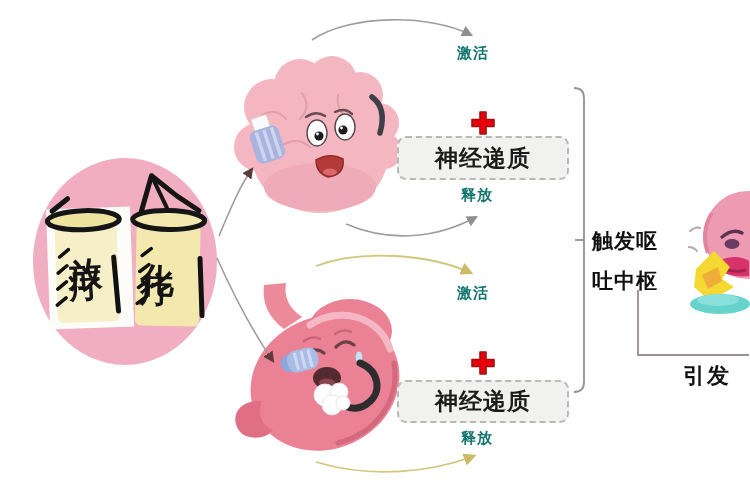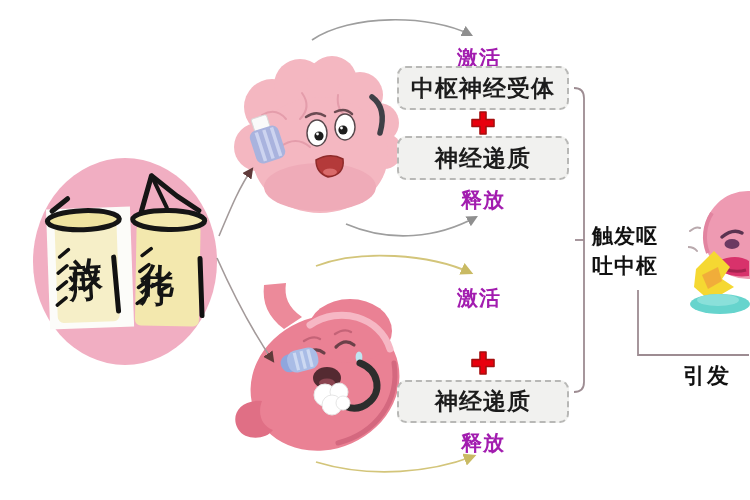--- a/index.html
+++ b/index.html
@@ -19,25 +19,25 @@
   }
   .cup-label.left{left:66px;top:231px;transform:rotate(-4deg);}
   .cup-label.right{left:142px;top:236px;transform:rotate(2deg);}
   
   .pbox{
     left:397px;width:172px;background:#f1f1ef;border:2px dashed #b8b8b6;border-radius:9px;
     display:flex;align-items:center;justify-content:center;
     font-size:23px;font-weight:800;color:#1c1c1c;letter-spacing:1px;z-index:3;
   }
   .small-label{
-    font-size:21px;font-weight:700;color:#a21caf;z-index:3;letter-spacing:1px;
+    font-size:15px;font-weight:700;color:#0f766e;z-index:3;letter-spacing:1px;
   }
   .plus{z-index:3;}
   .outcome{
-    left:592px;top:221px;width:72px;font-size:21px;line-height:30px;font-weight:800;
+    left:592px;top:221px;width:72px;font-size:21px;line-height:40px;font-weight:800;
     color:#111;letter-spacing:1px;z-index:3;text-align:left;word-break:break-all;
   }
   .trigger{
     left:683px;top:361px;font-size:22px;font-weight:800;color:#111;letter-spacing:2px;z-index:3;
   }
   .overlay{left:0;top:0;z-index:2;pointer-events:none;}
   .organ{z-index:1;}
 </style>
 </head>
 <body>
@@ -178,21 +178,20 @@
     <path d="M316,266 C360,249 430,254 471,273" stroke="#d3c57a" stroke-width="1.8" fill="none" marker-end="url(#molive)"></path>
     <path d="M316,462 C372,479 432,472 474,456" stroke="#d3c57a" stroke-width="1.8" fill="none" marker-end="url(#molive)"></path>
 
     <path d="M574,88 Q584,88 584,98 L584,382 Q584,392 574,392" stroke="#9d8c92" stroke-width="1.8" fill="none"></path>
     <path d="M584,240 L575,240" stroke="#9d8c92" stroke-width="1.8"></path>
 
     <path d="M638,290 L638,355 L749,355" stroke="#9d8c92" stroke-width="1.8" fill="none"></path>
   </svg>
 
   <div class="abs small-label" style="left:457px;top:44px;">激活</div>
-  <div class="abs pbox" style="top:66px;height:44px;">中枢神经受体</div>
   <svg class="abs plus" style="left:469px;top:111px;" width="28" height="24" viewBox="0 0 28 24">
     <path d="M11,1 h6 v7.5 h8 v7 h-8 v7.5 h-6 v-7.5 h-8 v-7 h8 z" fill="#e8000d" stroke="#a50f0f" stroke-width="1.6" stroke-linejoin="round"></path>
   </svg>
   <div class="abs pbox" style="top:136px;height:44px;">神经递质</div>
   <div class="abs small-label" style="left:461px;top:186px;">释放</div>
 
   <div class="abs small-label" style="left:457px;top:284px;">激活</div>
   <svg class="abs plus" style="left:469px;top:351px;" width="28" height="24" viewBox="0 0 28 24">
     <path d="M11,1 h6 v7.5 h8 v7 h-8 v7.5 h-6 v-7.5 h-8 v-7 h8 z" fill="#e8000d" stroke="#a50f0f" stroke-width="1.6" stroke-linejoin="round"></path>
   </svg>

